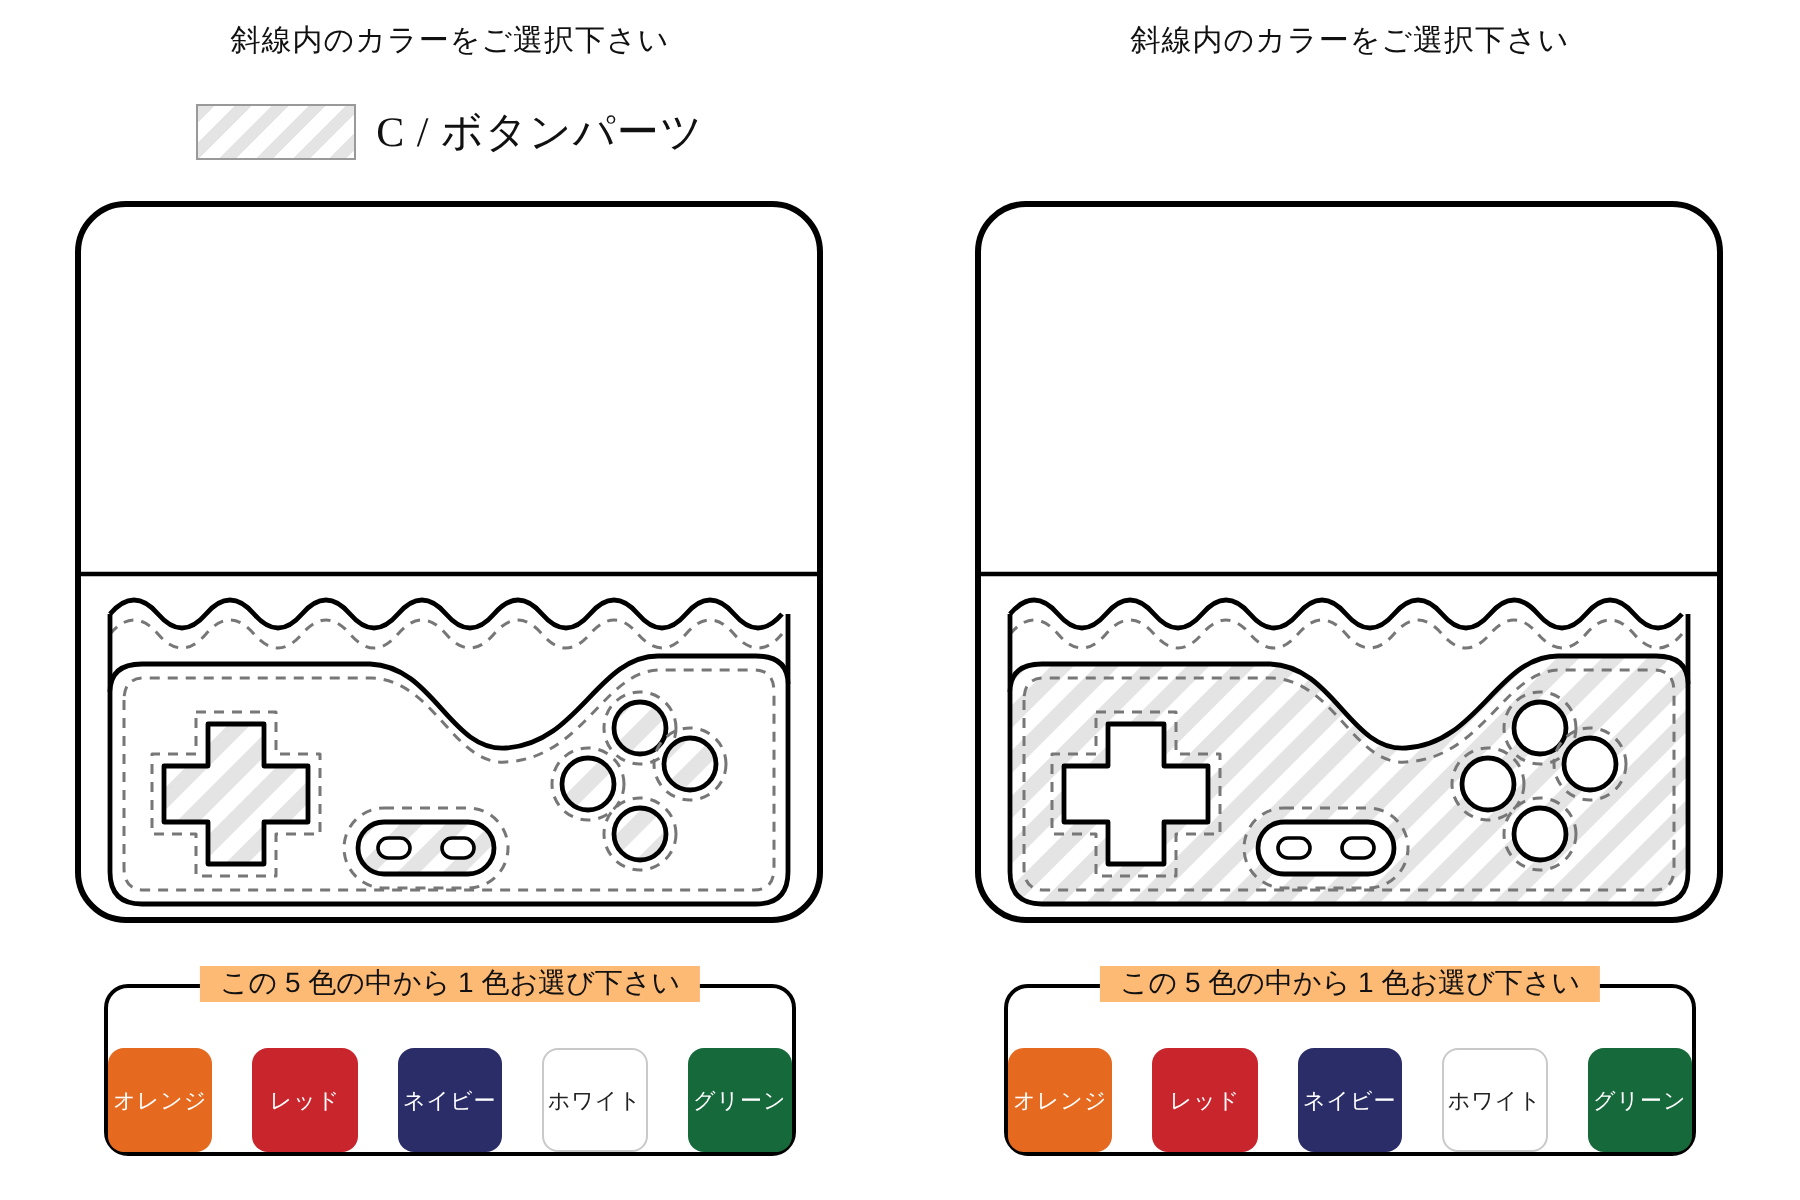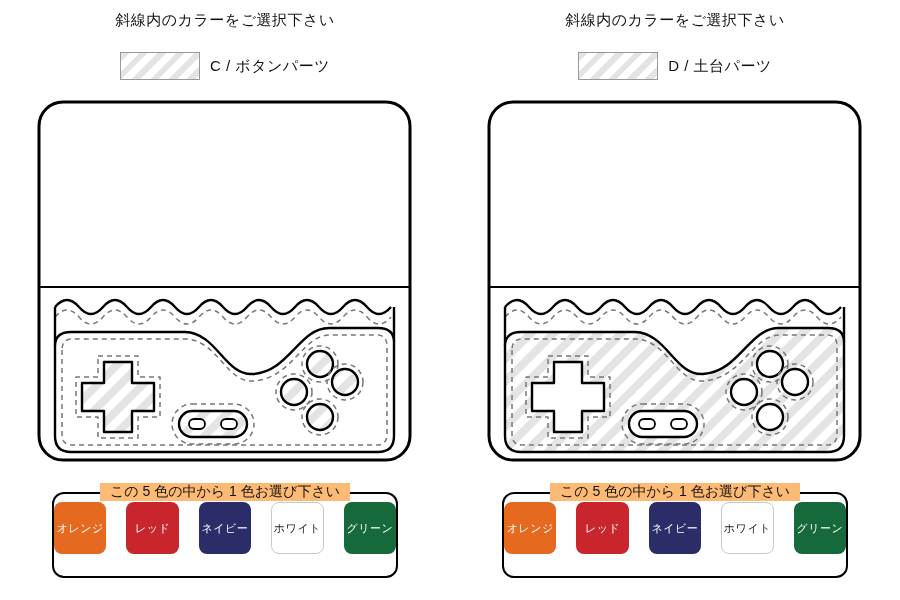--- a/index.html
+++ b/index.html
@@ -14,33 +14,33 @@
     text-align:center; font-size:15px; letter-spacing:0.5px;
   }
   .part-row {
     position:absolute; top:52px; left:0; right:0;
     display:flex; align-items:center; justify-content:center; gap:10px;
   }
   .hatch-swatch {
     width:80px; height:28px; box-sizing:border-box;
     border:1px solid #999; background:#fff;
   }
-  .part-label { font-size:15px; letter-spacing:0.5px; }
+  .part-label { font-size:21px; letter-spacing:0.5px;font-family:Liberation Serif, serif; }
   .case-wrap { position:absolute; top:100px; left:37px; width:375px; height:362px; }
   .picker {
     position:absolute; top:492px; left:50%; transform:translateX(-50%);
     width:346px; height:86px; box-sizing:border-box; background:#fff;
     border:2.5px solid #000; border-radius:12px;
   }
   .picker-title {
     position:absolute; top:-11px; left:50%; transform:translateX(-50%);
     background:#fdba74; padding:0 10px; font-size:14px; white-space:nowrap;
   }
   .chips {
-    display:flex; justify-content:center; align-items:flex-start; gap:20px;
+    display:flex; justify-content:center; align-items:flex-end; gap:20px;
     height:100%; box-sizing:border-box; padding-top:8px;
   }
   .chip {
     width:57px; height:52px; border-radius:8px; box-sizing:border-box;
     display:flex; align-items:center; justify-content:center;
     font-size:11px; letter-spacing:0.5px; cursor:pointer; user-select:none;
   }
 </style>
 </head>
 <body>
@@ -94,24 +94,20 @@
       <div class="chip" style="background: rgb(43, 45, 104); color: rgb(255, 255, 255);">ネイビー</div>
       <div class="chip" style="background: rgb(255, 255, 255); color: rgb(34, 34, 34); border: 1px solid rgb(201, 201, 201);">ホワイト</div>
       <div class="chip" style="background: rgb(21, 105, 59); color: rgb(255, 255, 255);">グリーン</div>
     </div>
   </div>
 </section>
 
 <section class="panel">
   <div class="panel-header">斜線内のカラーをご選択下さい</div>
 
-  <div class="part-row">
-    <span class="hatch-swatch" style="background: repeating-linear-gradient(135deg, rgb(228, 228, 228) 0px, rgb(228, 228, 228) 6px, rgb(255, 255, 255) 6px, rgb(255, 255, 255) 13px);"></span>
-    <span class="part-label">D / 土台パーツ</span>
-  </div>
 
   <div class="case-wrap">
     <svg width="375" height="362" viewBox="0 0 375 362">
       <defs>
         <pattern id="hatchD" patternUnits="userSpaceOnUse" width="16" height="16" patternTransform="rotate(45)">
           <rect width="16" height="16" fill="#ffffff"></rect>
           <rect class="hatch-stripe" width="8" height="16" fill="#E4E4E4"></rect>
         </pattern>
       </defs>
       <rect x="2" y="2" width="371" height="358" rx="24" fill="#fff" stroke="#000" stroke-width="3"></rect>

